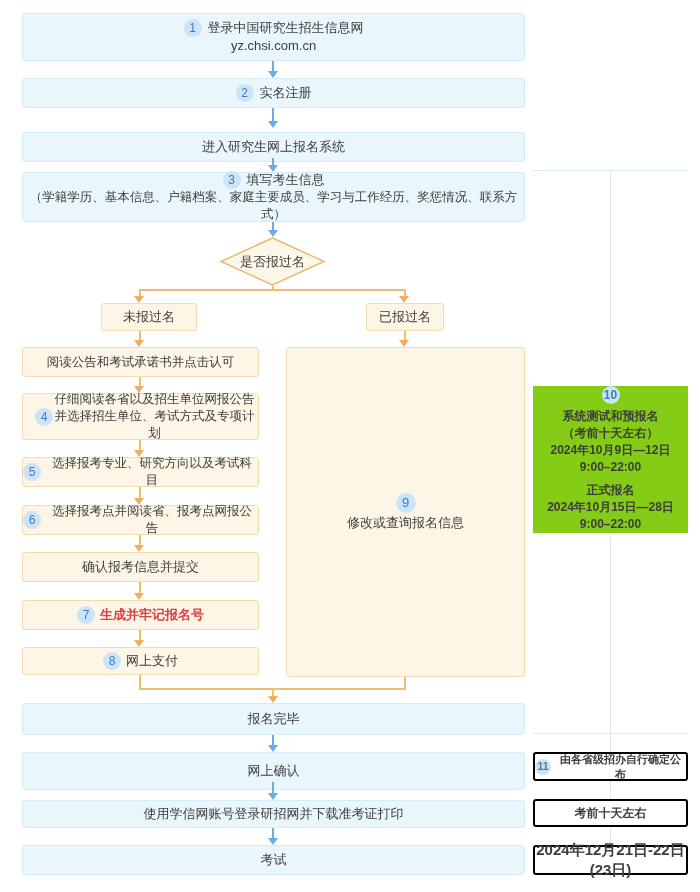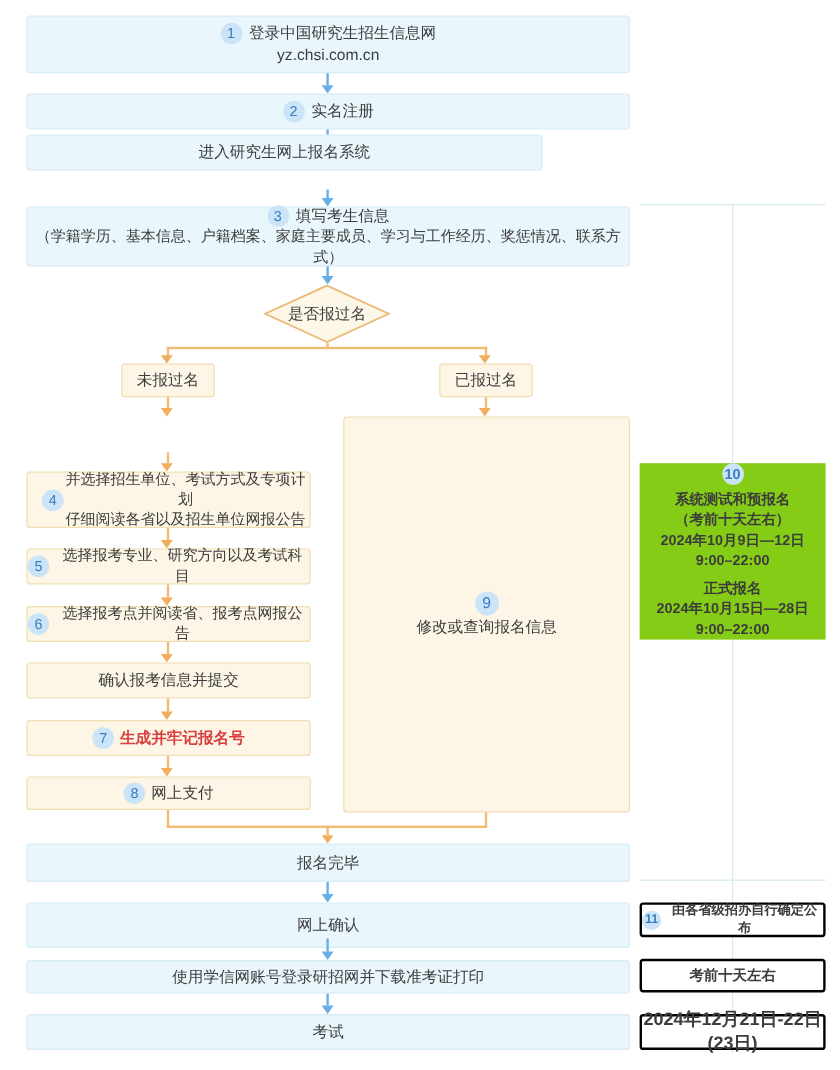--- a/index.html
+++ b/index.html
@@ -55,21 +55,21 @@
   <div class="bx blue" style="left:22px;top:78px;width:503px;height:30px;">
     <div class="row">
       <span class="badge">2</span>
       <span>实名注册</span>
     </div>
   </div>
 
   <div class="vl bl" style="left:272px;top:108px;height:13px;"></div>
   <div class="tri tb" style="left:268px;top:121px;"></div>
 
-  <div class="bx blue" style="left:22px;top:112px;width:430px;height:30px;">
+  <div class="bx blue" style="left:22px;top:132px;width:503px;height:30px;">
     <span>进入研究生网上报名系统</span>
   </div>
 
   <div class="vl bl" style="left:272px;top:158px;height:7px;"></div>
   <div class="tri tb" style="left:268px;top:165px;"></div>
 
   <div class="bx blue col" style="left:22px;top:172px;width:503px;height:50px;">
     <div class="row">
       <span class="badge">3</span>
       <span>填写考生信息</span>
@@ -87,40 +87,43 @@
     <div class="diamond-label">是否报过名</div>
   </div>
 
   <div class="vl ob" style="left:272px;top:286px;height:4px;"></div>
   <div class="hl ob" style="left:139px;top:289px;width:267px;"></div>
   <div class="vl ob" style="left:139px;top:289px;height:8px;"></div>
   <div class="tri to" style="left:134px;top:296px;"></div>
   <div class="vl ob" style="left:404px;top:289px;height:8px;"></div>
   <div class="tri to" style="left:399px;top:296px;"></div>
 
-  <div class="bx cream" style="left:101px;top:303px;width:78px;height:28px;justify-content:center;">
+  <div class="bx cream" style="left:101px;top:303px;width:96px;height:28px;justify-content:center;">
     <span>未报过名</span>
   </div>
   <div class="bx cream" style="left:366px;top:303px;width:78px;height:28px;">
     <span>已报过名</span>
   </div>
 
   <div class="vl ob" style="left:139px;top:331px;height:9px;"></div>
   <div class="tri to" style="left:134px;top:340px;"></div>
   <div class="vl ob" style="left:404px;top:331px;height:9px;"></div>
   <div class="tri to" style="left:399px;top:340px;"></div>
 
+  <div class="bx cream fs12" style="left:22px;top:347px;width:237px;height:30px;">
+    <span>阅读公告和考试承诺书并点击认可</span>
+  </div>
 
   <div class="vl ob" style="left:139px;top:377px;height:9px;"></div>
   <div class="tri to" style="left:134px;top:386px;"></div>
 
   <div class="bx cream col fs12" style="left:22px;top:393px;width:237px;height:47px;padding-left:28px;">
     <span class="badge" style="position:absolute;left:12px;top:14px;">4</span>
+    <div>仔细阅读各省以及招生单位网报公告</div>
     <div>并选择招生单位、考试方式及专项计划</div>
-    <div>仔细阅读各省以及招生单位网报公告</div>
   </div>
 
   <div class="vl ob" style="left:139px;top:440px;height:10px;"></div>
   <div class="tri to" style="left:134px;top:450px;"></div>
 
   <div class="bx cream fs12" style="left:22px;top:457px;width:237px;height:30px;">
     <div class="row" style="gap:5px;">
       <span class="badge">5</span>
       <span>选择报考专业、研究方向以及考试科目</span>
     </div>

